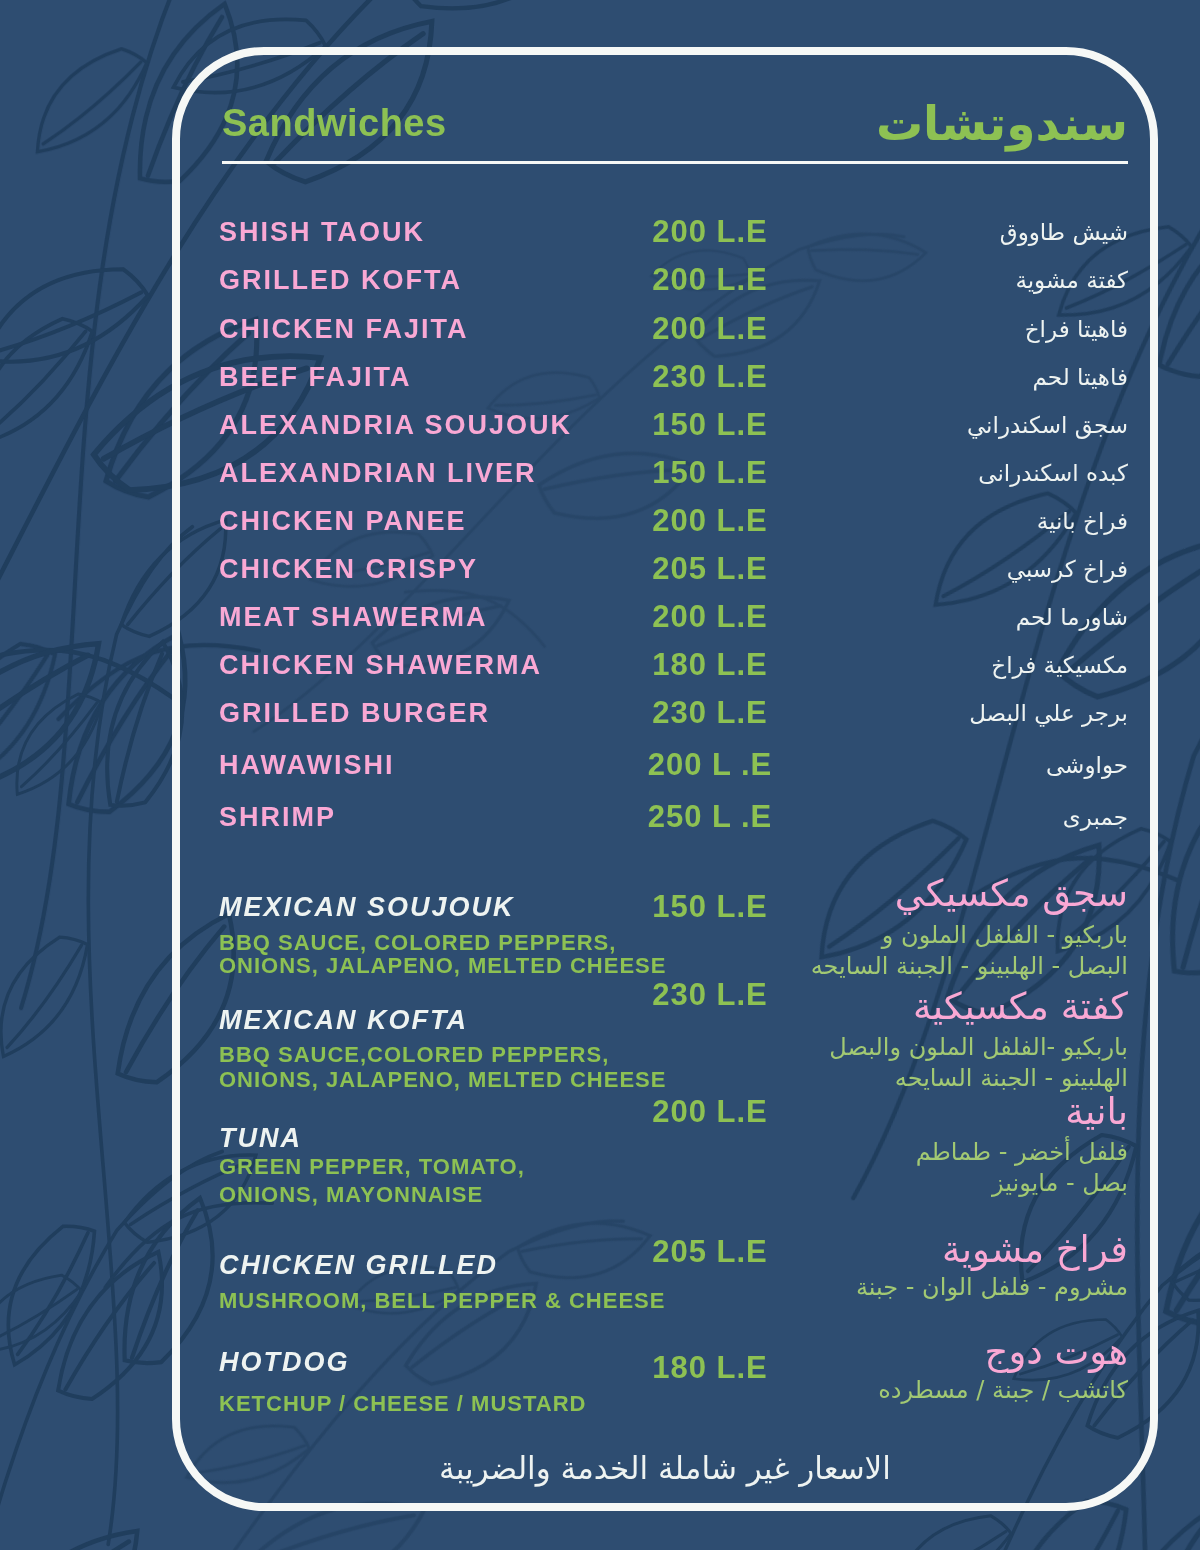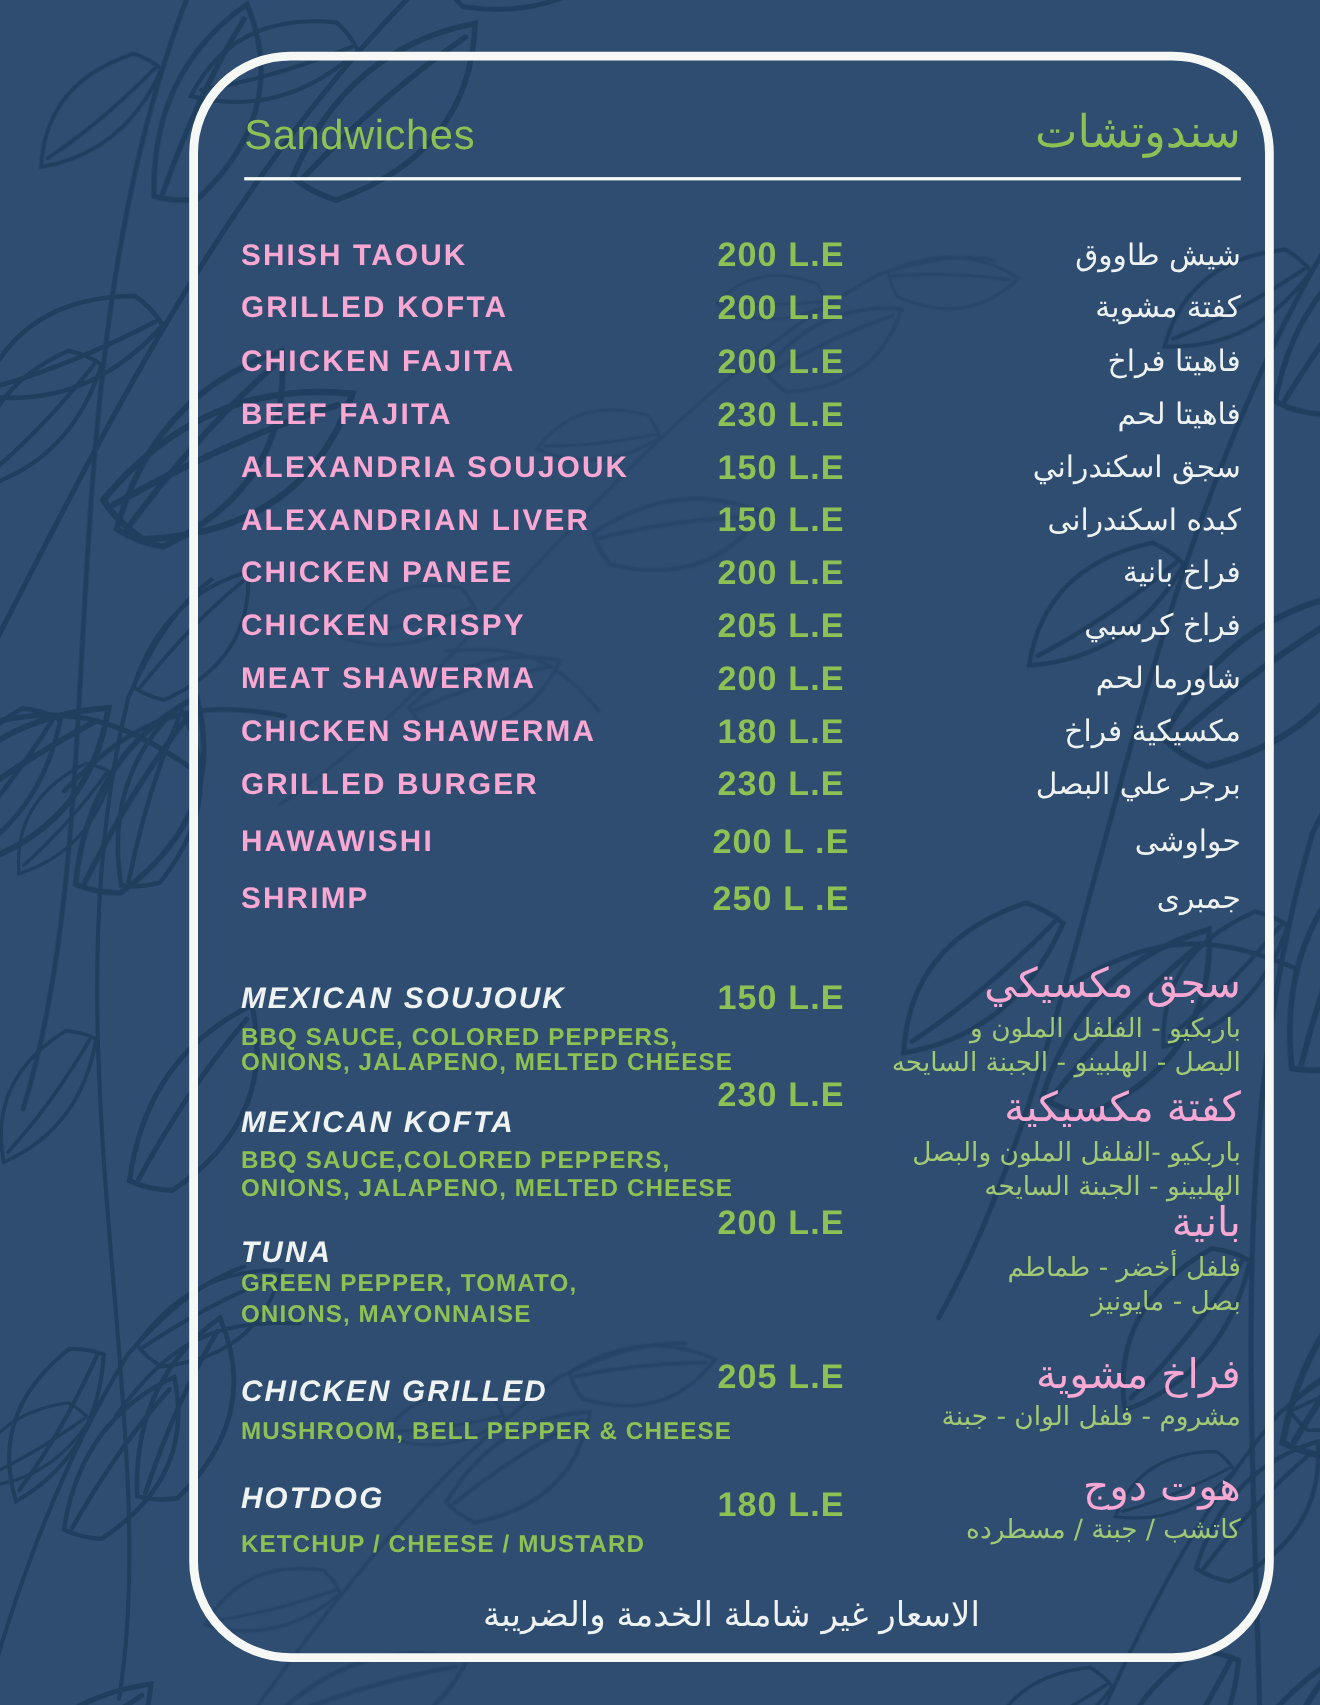--- a/index.html
+++ b/index.html
@@ -6,45 +6,45 @@
   .page{
     position:relative;width:1200px;height:1550px;overflow:hidden;
     background:#2e4d71;
     font-family:"Liberation Sans",sans-serif;
   }
   .decor{position:absolute;left:0;top:0;width:1200px;height:1550px;}
   .frame-svg{position:absolute;left:0;top:0;width:1200px;height:1550px;}
 
   .header-en{
     position:absolute;left:222px;top:102px;
-    font-size:38px;font-weight:400;color:#8dc153;letter-spacing:.5px;
+    font-size:38px;font-weight:700;color:#8dc153;letter-spacing:.5px;
   }
   .header-ar{
     position:absolute;right:72px;top:96px;
-    font-size:41px;font-weight:400;color:#8dc153;
+    font-size:47px;font-weight:700;color:#8dc153;
     font-family:"DejaVu Sans",sans-serif;direction:rtl;
   }
   .divider{
     position:absolute;left:222px;top:161px;width:906px;height:3px;
     background:#f6f8f6;
   }
 
   
   .row{position:absolute;left:219px;width:909px;height:48px;}
   .row .en{
     position:absolute;left:0;top:50%;transform:translateY(-50%);
     font-size:27px;font-weight:700;color:#f9a8d4;letter-spacing:2px;white-space:nowrap;
   }
   .row .price{
     position:absolute;left:351px;width:280px;top:50%;transform:translateY(-50%);
     text-align:center;font-size:31px;font-weight:700;color:#8dc153;letter-spacing:1px;white-space:nowrap;
   }
   .row .ar{
     position:absolute;right:0;top:50%;transform:translateY(-50%);
-    font-size:27px;color:#eef3f1;direction:rtl;white-space:nowrap;
+    font-size:23px;color:#eef3f1;direction:rtl;white-space:nowrap;
     font-family:"DejaVu Sans",sans-serif;
   }
 
   
   .d-entitle{
     position:absolute;left:219px;line-height:32px;
     font-size:27px;font-weight:700;color:#eef3f1;letter-spacing:2px;white-space:nowrap;font-style:italic;
   }
   .d-price{
     position:absolute;left:570px;width:280px;line-height:40px;text-align:center;

